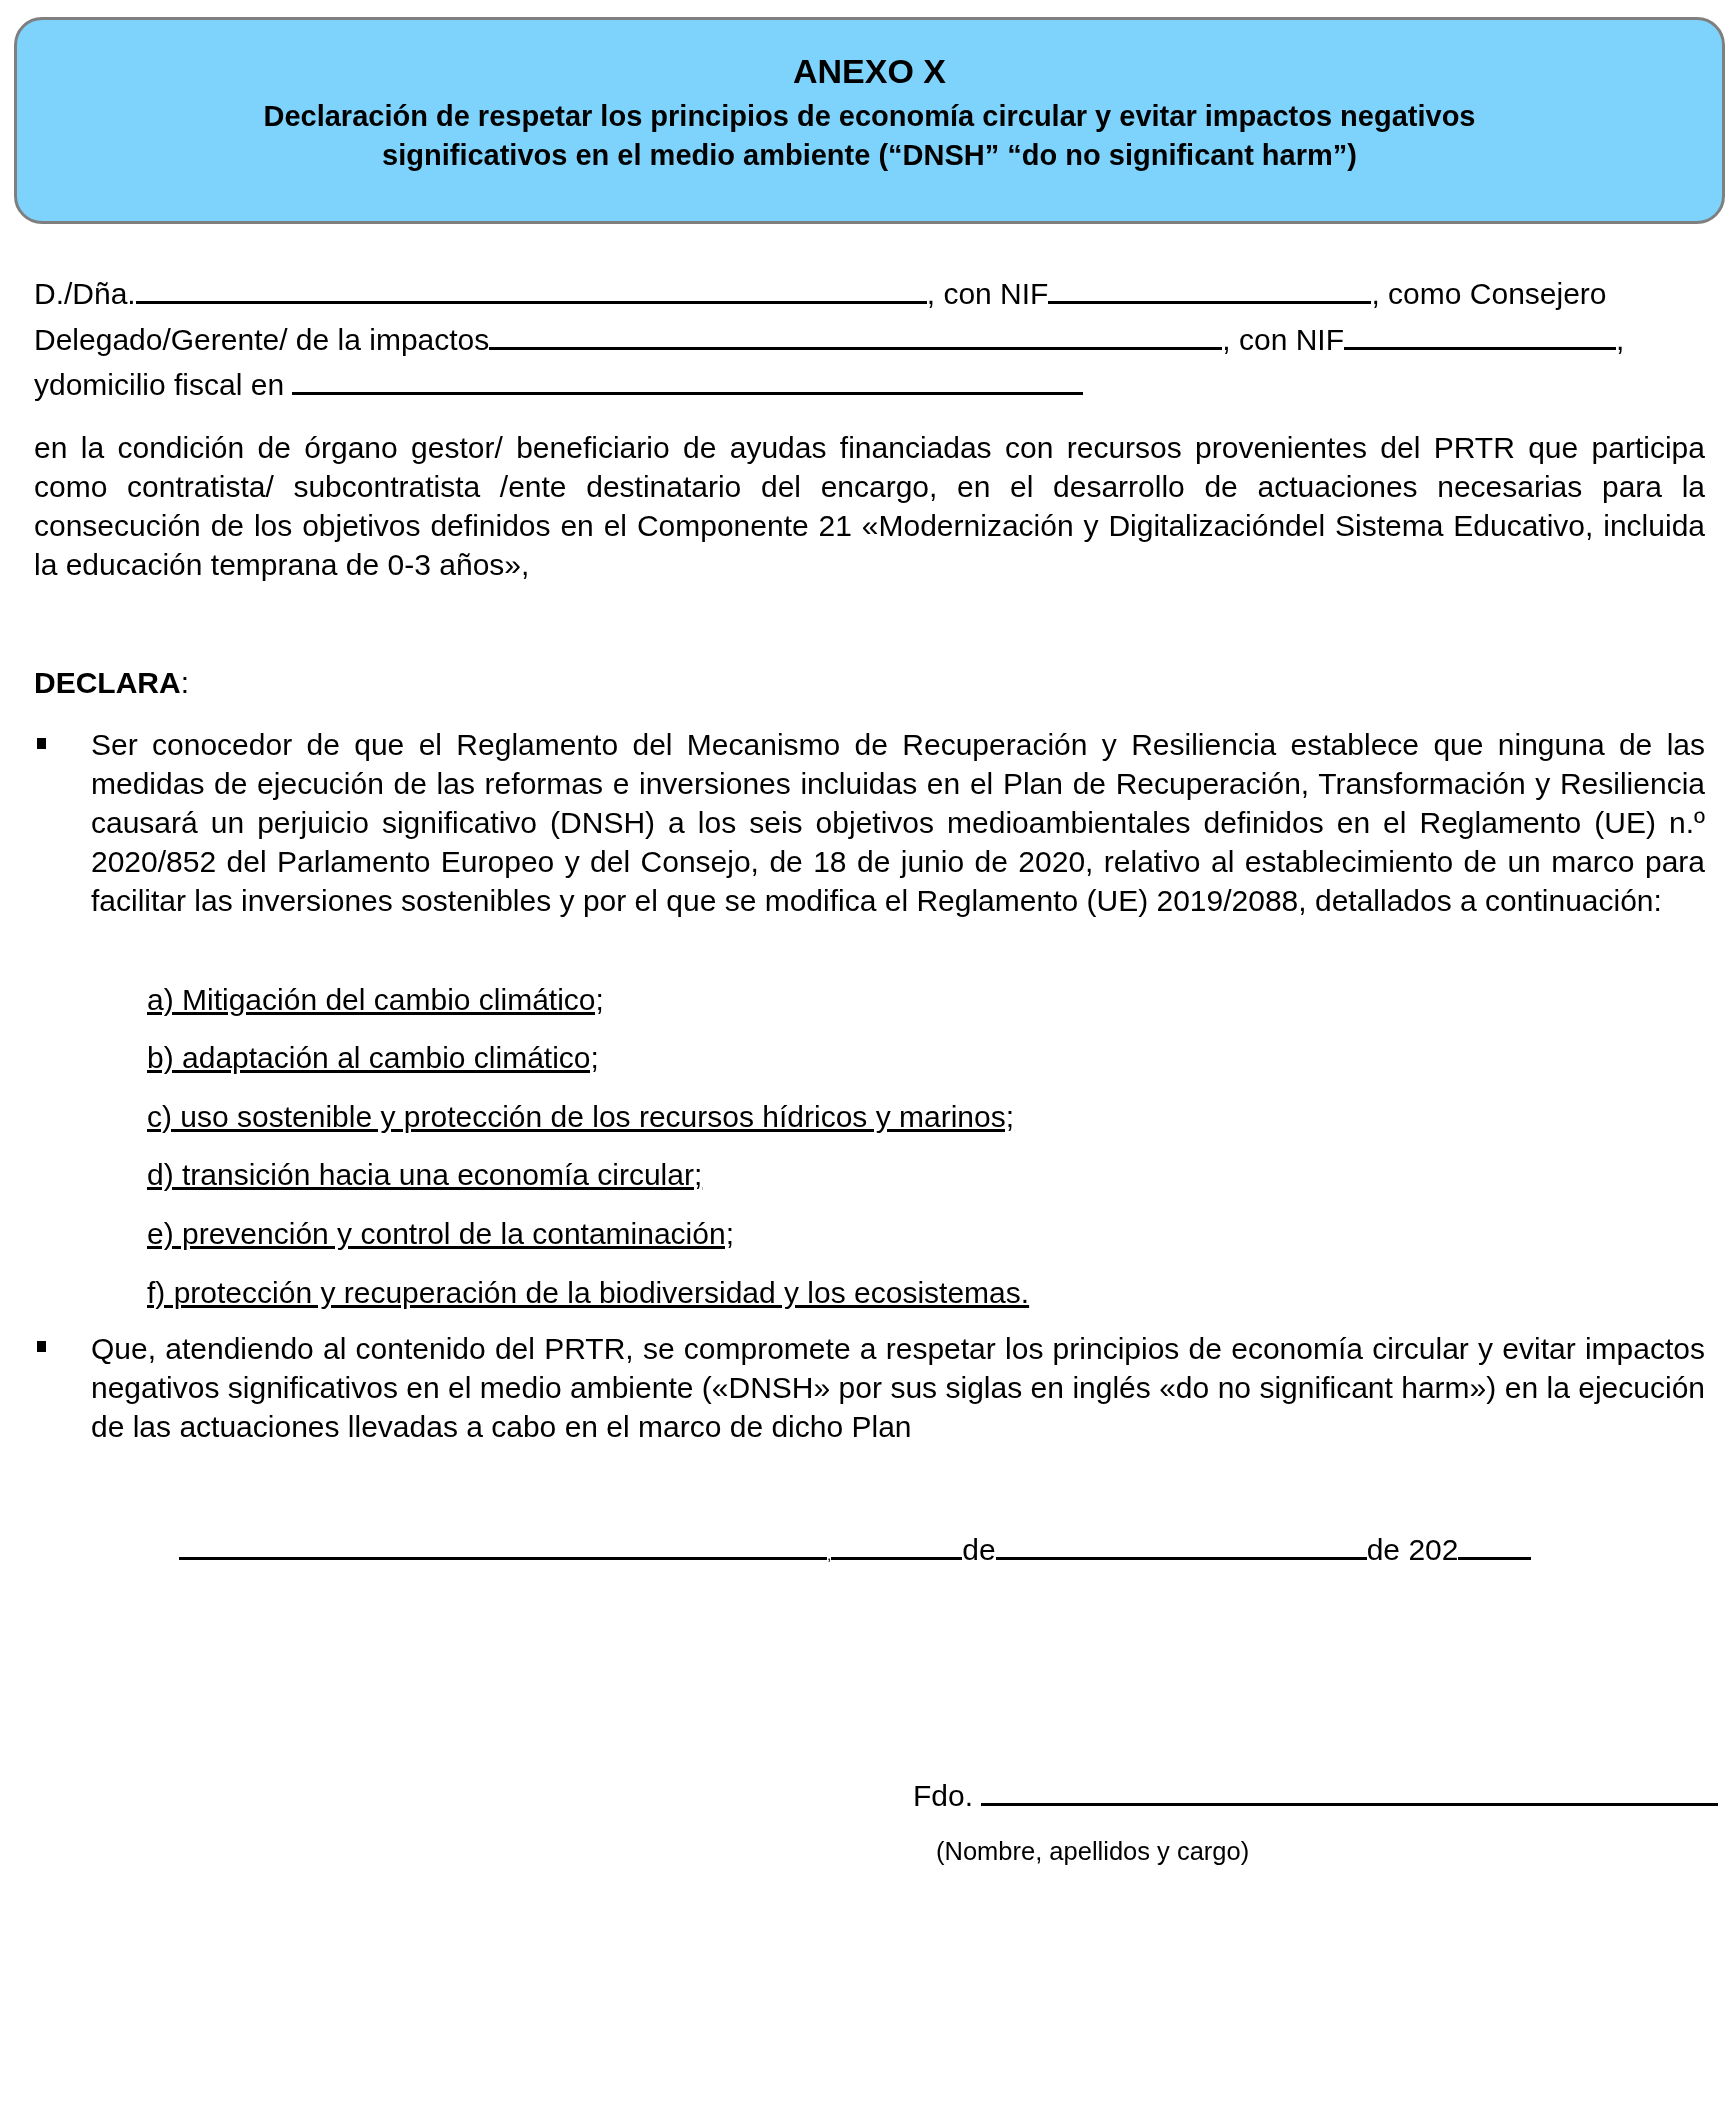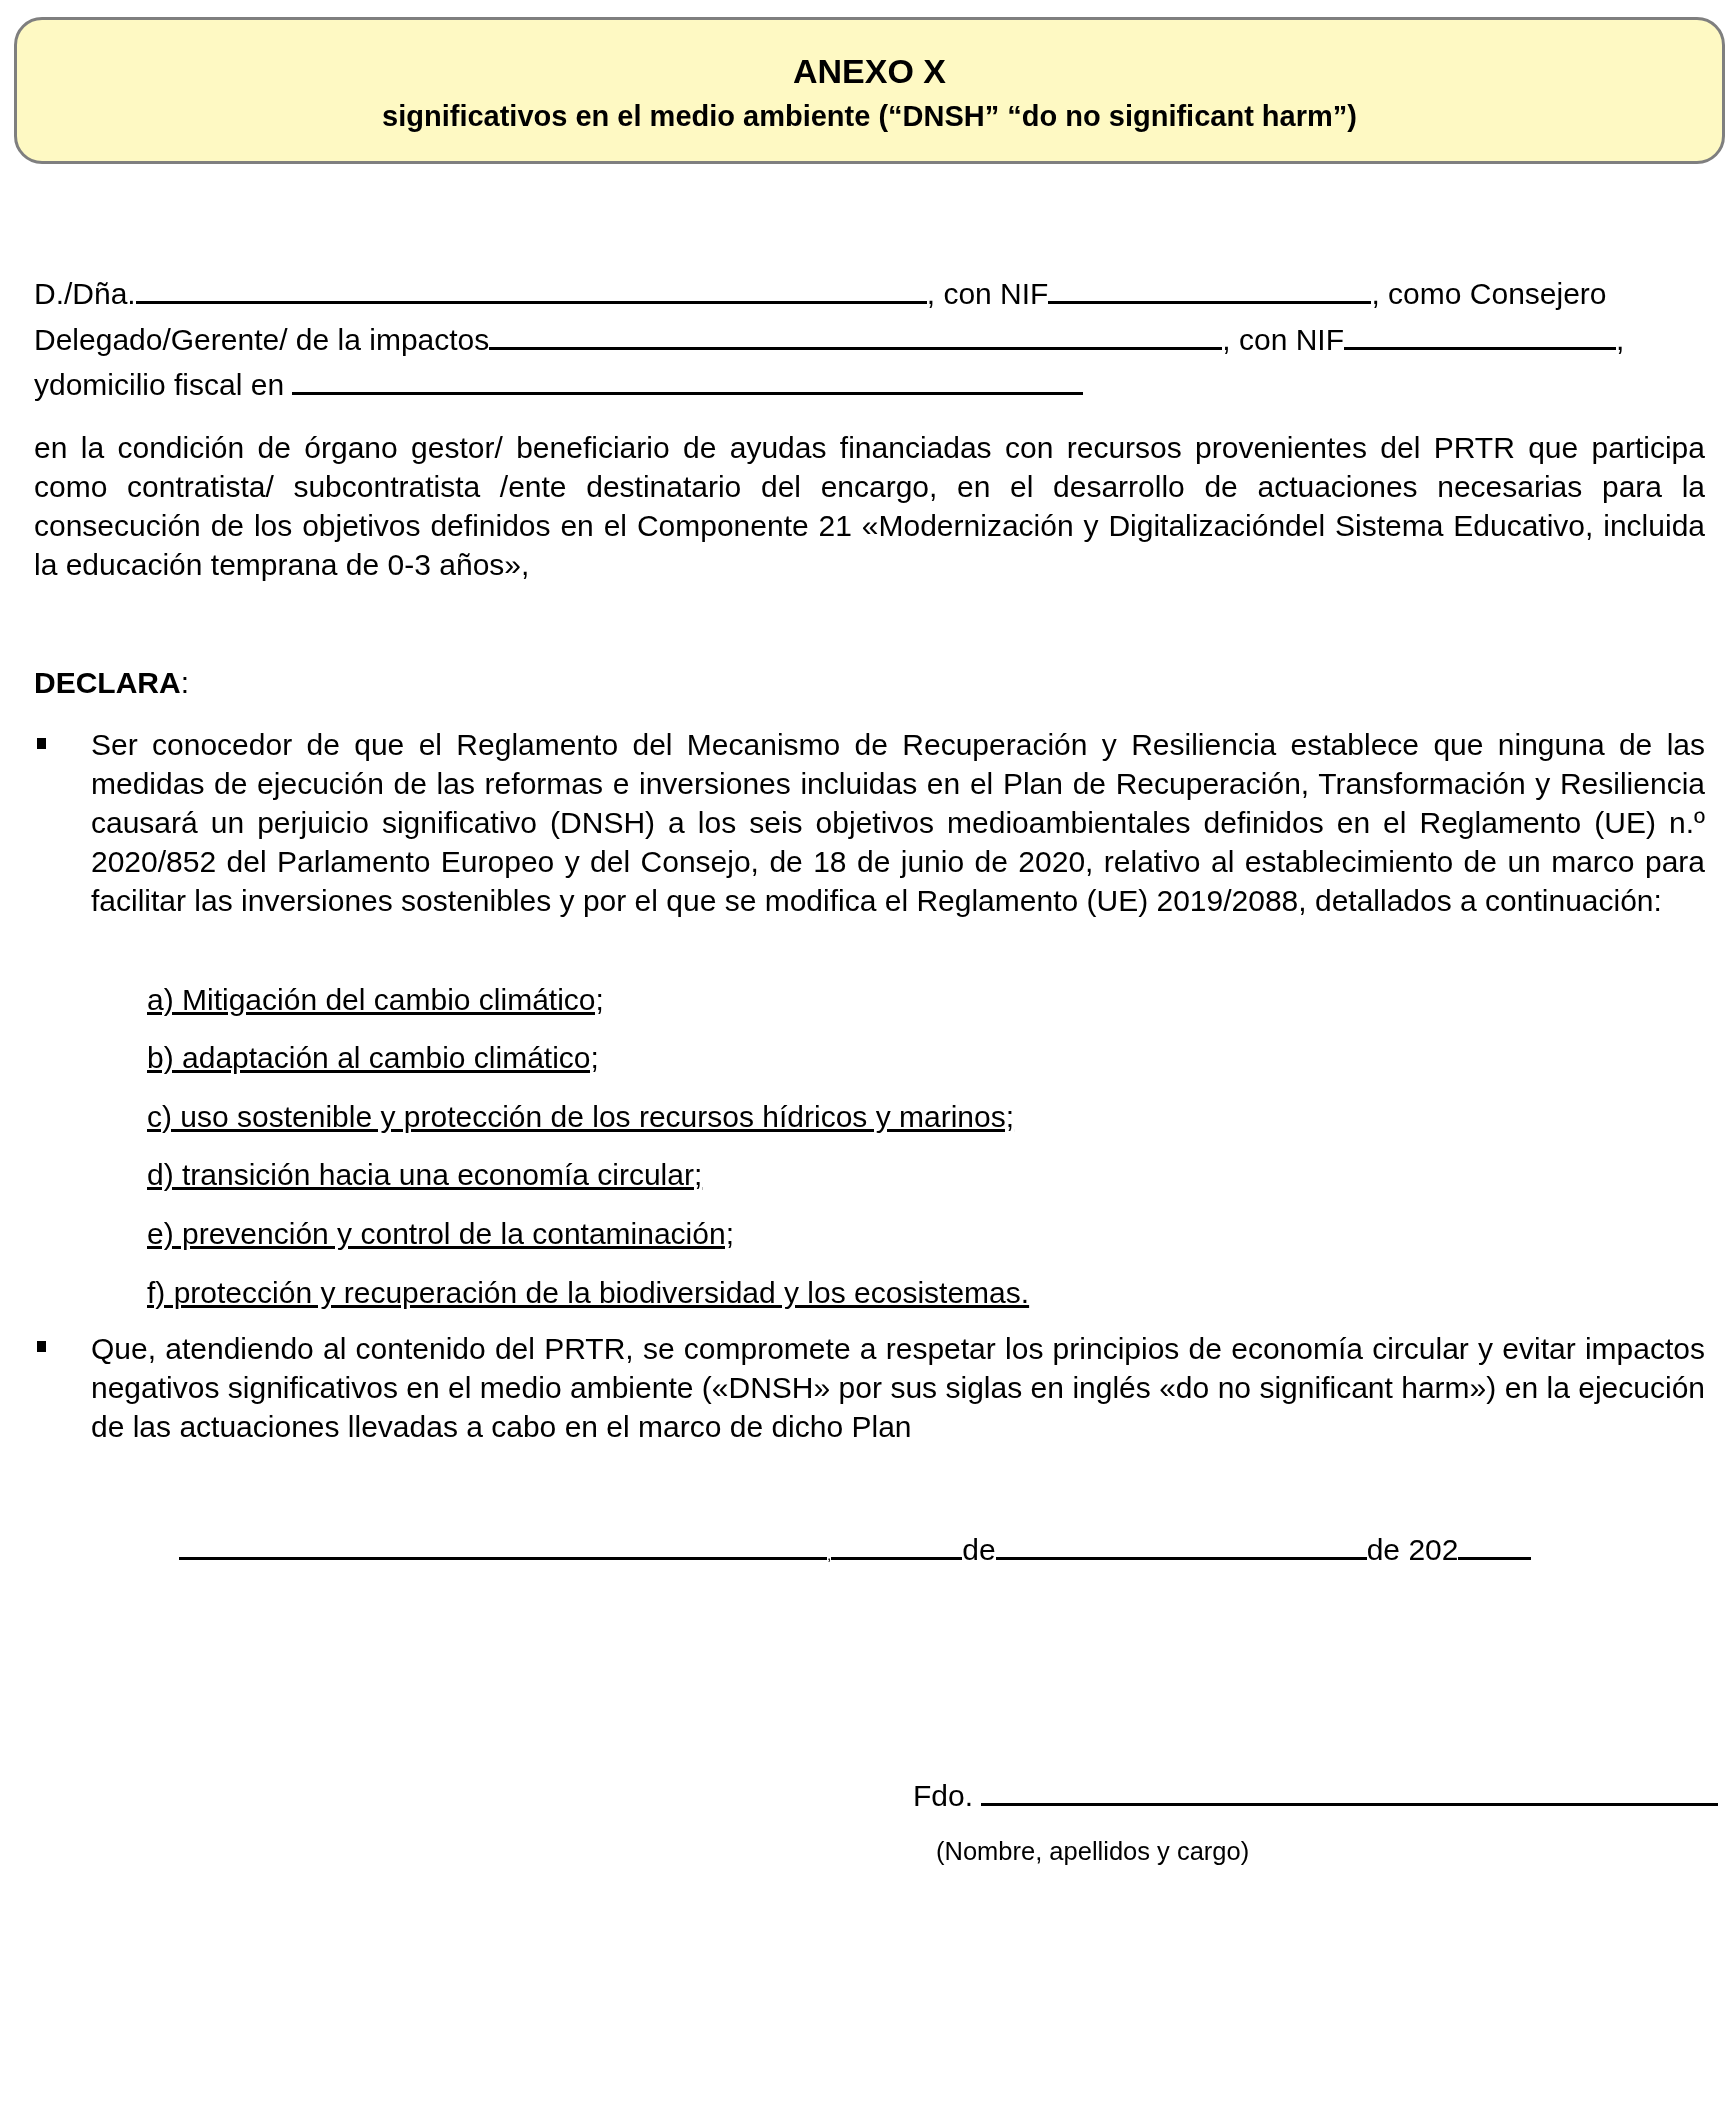--- a/index.html
+++ b/index.html
@@ -1,19 +1,19 @@
 <!DOCTYPE html>
 <html style="font-size:12.4px"><head>
 <meta charset="utf-8">
 <style>
   html, body { margin: 0; padding: 0; background: #ffffff; }
   body { width: 1731px; height: 2108px; position: relative; overflow: hidden;
          font-family: "Liberation Sans", sans-serif; color: #000; }
-  .header-box { position: absolute; left: 14px; top: 17px; width: 1711px; height: 147px;
-         background: #fef9c3; border: 3.1px solid #7f7f7f; border-radius: 28px; box-sizing: border-box; }
+  .header-box { position: absolute; left: 14px; top: 17px; width: 1711px; height: 207px;
+         background: #7dd3fc; border: 3.1px solid #7f7f7f; border-radius: 28px; box-sizing: border-box; }
   .anexo-title { position: absolute; left: 0; width: 100%; top: 32px; text-align: center;
          font-weight: bold; font-size: 34px; line-height: 39px; }
   .anexo-sub { position: absolute; left: 0; width: 100%; top: 77px; text-align: center;
          font-weight: bold; font-size: 29px; line-height: 39px; }
   .line { position: absolute; font-size: 30px; line-height: 39px; white-space: nowrap; }
   .blank { display: inline-block; border-bottom: 3.1px solid #000; height: 29px; vertical-align: baseline; }
   .just { position: absolute; left: 34px; width: 1671px; font-size: 30px; line-height: 39px;
           text-align: justify; }
   .just-b { position: absolute; left: 91px; width: 1614px; font-size: 30px; line-height: 39px;
           text-align: justify; }
@@ -22,20 +22,21 @@
   .declara { position: absolute; left: 34px; top: 663px; font-size: 30px; line-height: 39px; }
   .declara b { font-weight: bold; }
   .caption { position: absolute; left: 936px; top: 1834px; font-size: 25.5px; line-height: 34px; }
 </style>
 </head>
 <body>
 
 <div class="header-box">
   <div class="anexo-title">ANEXO X</div>
   <div class="anexo-sub">
+    <div>Declaración de respetar los principios de economía circular y evitar impactos negativos</div>
     <div>significativos en el medio ambiente (“DNSH” “do no significant harm”)</div>
   </div>
 </div>
 
 <div class="line" style="left:34px; top:272px;">
   <span>D./Dña.</span><span class="blank" style="width:791px;"></span><span>,  con  NIF</span><span class="blank" style="width:323px;"></span><span>,  como  Consejero</span>
 </div>
 <div class="line" style="left:34px; top:318px;">
   <span>Delegado/Gerente/ de la impactos</span><span class="blank" style="width:733px;"></span><span>, con NIF</span><span class="blank" style="width:272px;"></span><span>,</span>
 </div>

